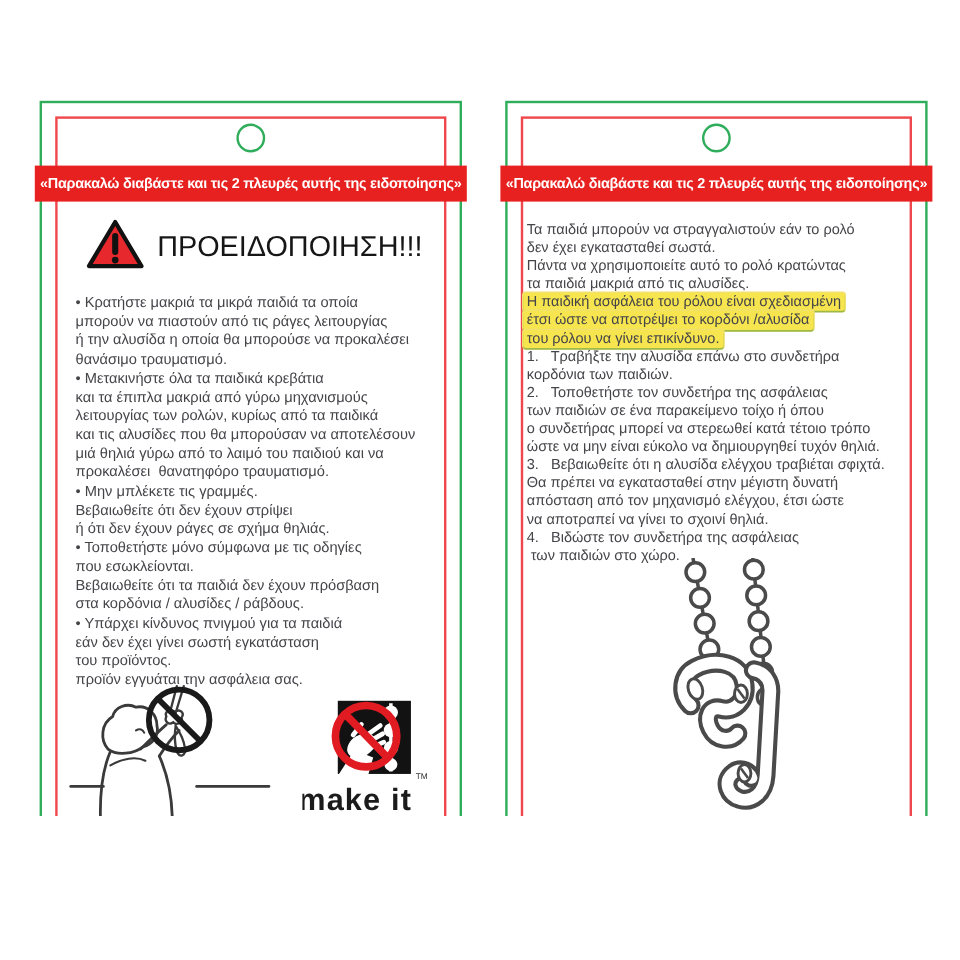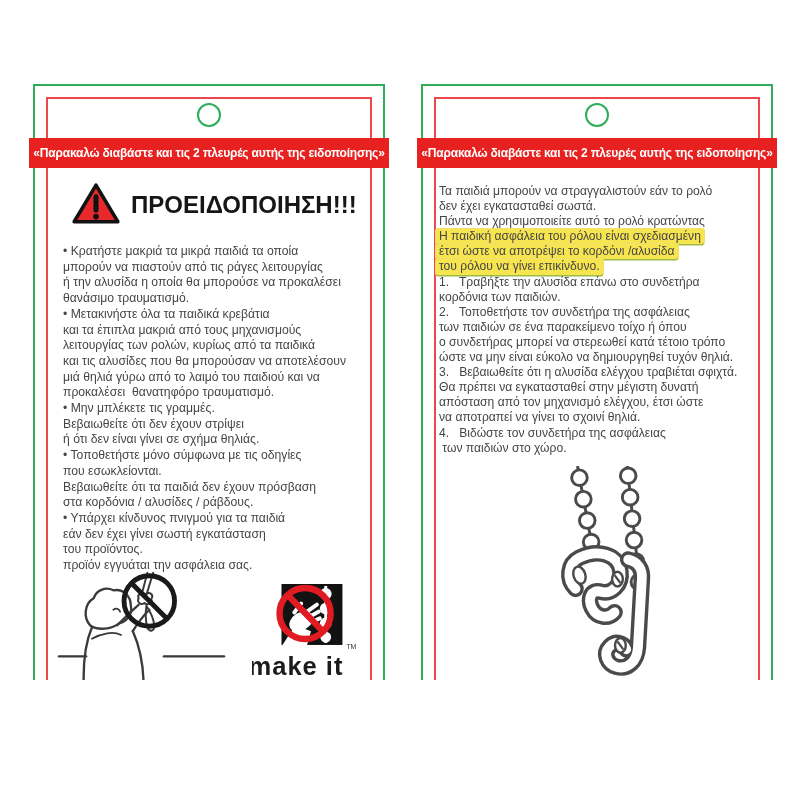--- a/index.html
+++ b/index.html
@@ -16,21 +16,21 @@
   .hole{position:absolute;top:17px;left:50%;transform:translateX(-50%);
         width:20px;height:20px;border:2.5px solid #2fad5b;border-radius:50%;background:#fff;z-index:3;}
 
   .banner{position:absolute;top:52px;left:-6px;right:-6px;height:30px;background:#e7211f;
           z-index:2;display:flex;align-items:center;justify-content:center;
           color:#ffffff;font-size:12px;font-weight:bold;letter-spacing:-0.2px;white-space:pre;}
 
   
   .l-content{position:absolute;top:94px;left:28px;right:14px;z-index:1;}
   .warn-head{display:flex;align-items:center;gap:10px;margin-bottom:14px;margin-left:8px;}
-  .warn-title{font-size:24px;font-weight:bold;color:#161616;letter-spacing:0px;white-space:pre;}
+  .warn-title{font-size:24px;font-weight:normal;color:#161616;letter-spacing:0px;white-space:pre;}
   .line{font-size:12.2px;line-height:15.7px;color:#454449;white-space:pre;}
   .tag-right .line{font-size:12.1px;line-height:15.1px;}
   .line.hl{width:max-content;max-width:100%;background:#f6e54f;box-shadow:0 1.5px 0 #9fb944,0 0 0 1px #efe070;
            padding:0 3px;margin-left:-3px;border-radius:2px;}
   .l-art{position:absolute;left:22px;right:24px;bottom:24px;display:flex;
          align-items:flex-end;justify-content:space-between;z-index:1;}
 
   .logo-block{display:flex;flex-direction:column;align-items:flex-end;margin-left:25px;}
 
   
@@ -59,28 +59,28 @@
           </svg>
         </span>
         <span class="warn-title">ΠΡΟΕΙΔΟΠΟΙΗΣΗ!!!</span>
       </div>
       <div>
           <div class="line">• Κρατήστε μακριά τα μικρά παιδιά τα οποία</div>
           <div class="line">μπορούν να πιαστούν από τις ράγες λειτουργίας</div>
           <div class="line">ή την αλυσίδα η οποία θα μπορούσε να προκαλέσει</div>
           <div class="line">θανάσιμο τραυματισμό.</div>
           <div class="line">• Μετακινήστε όλα τα παιδικά κρεβάτια</div>
-          <div class="line">και τα έπιπλα μακριά από τους μηχανισμούς</div>
+          <div class="line">και τα έπιπλα μακριά από γύρω μηχανισμούς</div>
           <div class="line">λειτουργίας των ρολών, κυρίως από τα παιδικά</div>
           <div class="line">και τις αλυσίδες που θα μπορούσαν να αποτελέσουν</div>
           <div class="line">μιά θηλιά γύρω από το λαιμό του παιδιού και να</div>
           <div class="line">προκαλέσει  θανατηφόρο τραυματισμό.</div>
           <div class="line">• Μην μπλέκετε τις γραμμές.</div>
           <div class="line">Βεβαιωθείτε ότι δεν έχουν στρίψει</div>
-          <div class="line">ή ότι δεν είναι γίνει σε σχήμα θηλιάς.</div>
+          <div class="line">ή ότι δεν έχουν ράγες σε σχήμα θηλιάς.</div>
           <div class="line">• Τοποθετήστε μόνο σύμφωνα με τις οδηγίες</div>
           <div class="line">που εσωκλείονται.</div>
           <div class="line">Βεβαιωθείτε ότι τα παιδιά δεν έχουν πρόσβαση</div>
           <div class="line">στα κορδόνια / αλυσίδες / ράβδους.</div>
           <div class="line">• Υπάρχει κίνδυνος πνιγμού για τα παιδιά</div>
           <div class="line">εάν δεν έχει γίνει σωστή εγκατάσταση</div>
           <div class="line">του προϊόντος.</div>
           <div class="line">προϊόν εγγυάται την ασφάλεια σας.</div>
         </div>
     </div>
@@ -145,20 +145,21 @@
     <div class="hole"></div>
     <div class="banner">
       <span>«Παρακαλώ διαβάστε και τις 2 πλευρές αυτής της ειδοποίησης»</span>
     </div>
 
     <div class="r-content">
       <div>
           <div class="line">Τα παιδιά μπορούν να στραγγαλιστούν εάν το ρολό</div>
           <div class="line">δεν έχει εγκατασταθεί σωστά.</div>
           <div class="line">Πάντα να χρησιμοποιείτε αυτό το ρολό κρατώντας</div>
+          <div class="line">τα παιδιά μακριά από τις αλυσίδες.</div>
           <div class="line hl">Η παιδική ασφάλεια του ρόλου είναι σχεδιασμένη</div>
           <div class="line hl">έτσι ώστε να αποτρέψει το κορδόνι /αλυσίδα</div>
           <div class="line hl">του ρόλου να γίνει επικίνδυνο.</div>
           <div class="line">1.   Τραβήξτε την αλυσίδα επάνω στο συνδετήρα</div>
           <div class="line">κορδόνια των παιδιών.</div>
           <div class="line">2.   Τοποθετήστε τον συνδετήρα της ασφάλειας</div>
           <div class="line">των παιδιών σε ένα παρακείμενο τοίχο ή όπου</div>
           <div class="line">ο συνδετήρας μπορεί να στερεωθεί κατά τέτοιο τρόπο</div>
           <div class="line">ώστε να μην είναι εύκολο να δημιουργηθεί τυχόν θηλιά.</div>
           <div class="line">3.   Βεβαιωθείτε ότι η αλυσίδα ελέγχου τραβιέται σφιχτά.</div>

